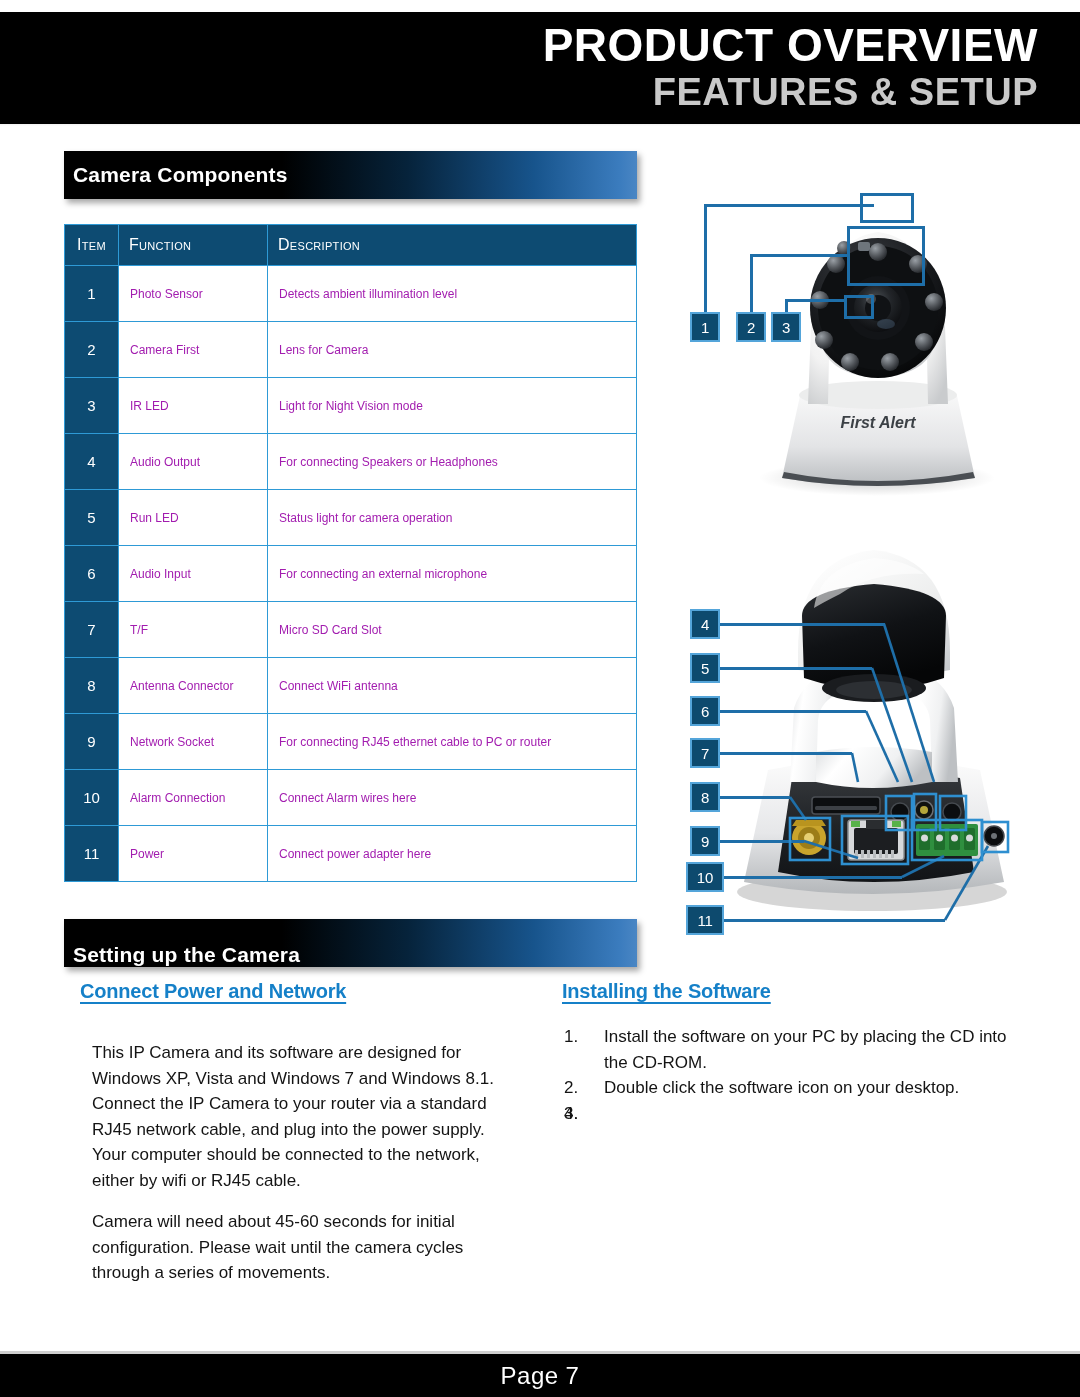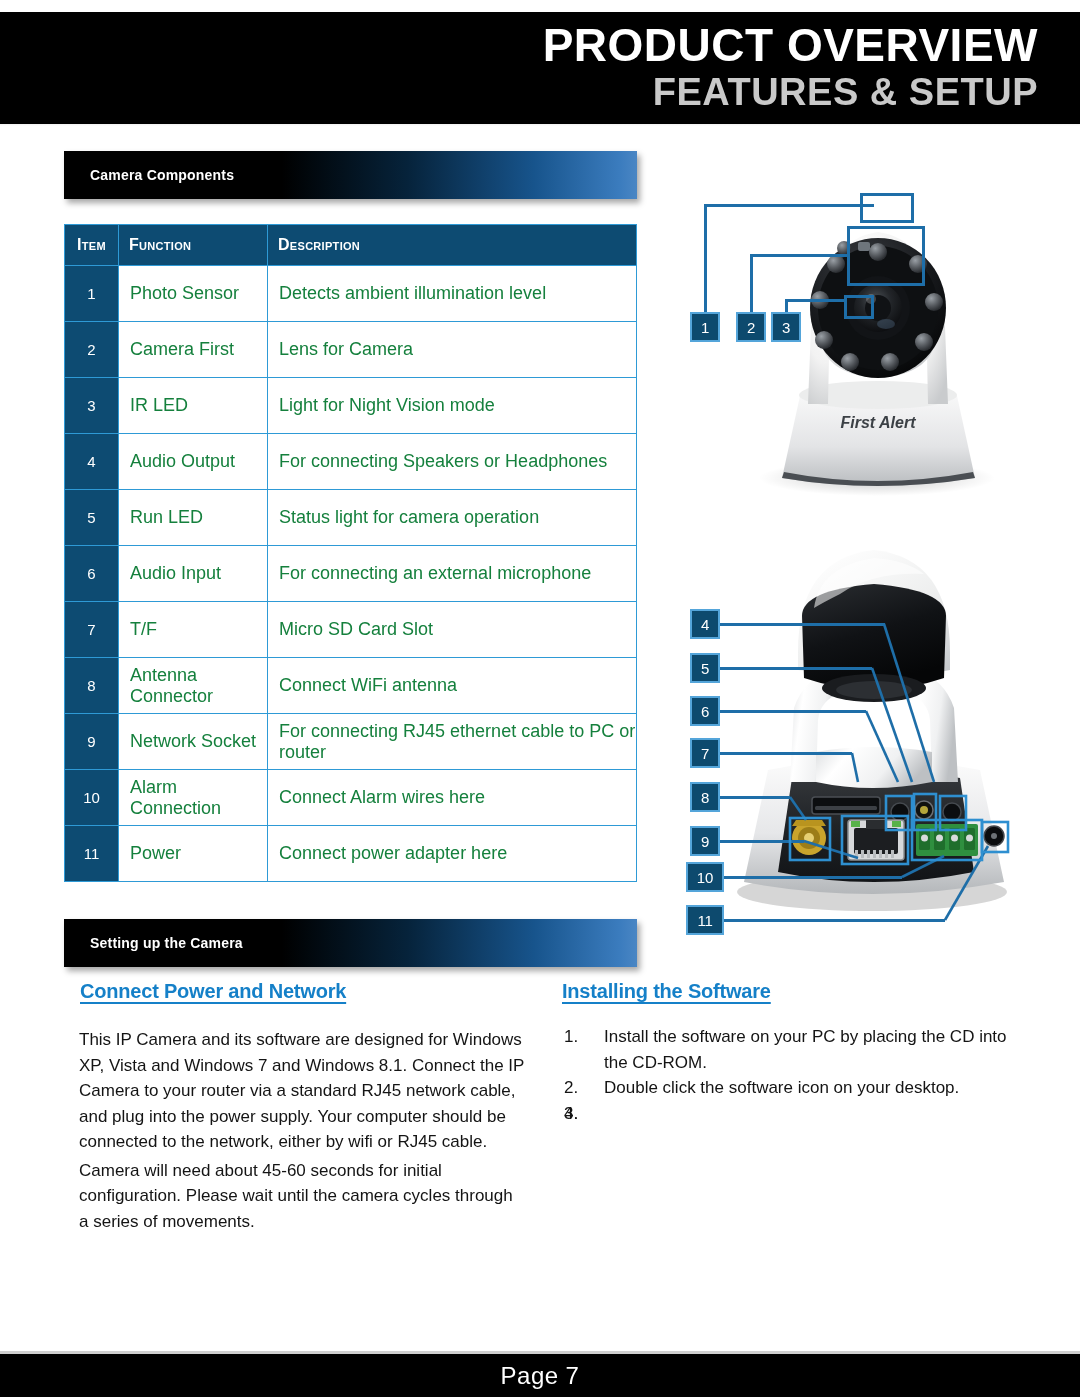--- a/index.html
+++ b/index.html
@@ -62,62 +62,62 @@
     height: 48px;
     background: linear-gradient(to right,
         #000000 0%, #000000 38%, #06233b 60%,
         #17548c 82%, #3b7cbe 97%, #4a86c4 100%);
     box-shadow: 3px 4px 6px rgba(0,0,0,0.35);
     display: flex;
     align-items: center;
   }
   .section-banner .banner-label {
     color: #ffffff;
-    font-size: 14px;
+    font-size: 21px;
     font-weight: bold;
-    padding-left: 26px;
+    padding-left: 9px;
     letter-spacing: 0.2px;
   }
   #banner-camera-components { left: 64px; top: 151px; }
-  #banner-setting-up       { left: 64px; top: 919px; }
+  #banner-setting-up       { left: 64px; top: 919px; align-items: flex-end; }
 
   
   .components-table {
     position: absolute;
     left: 64px;
     top: 224px;
     width: 572px;
     border-collapse: collapse;
     table-layout: fixed;
   }
   .components-table td, .components-table th {
     border: 1px solid #2e9ad6;
     vertical-align: middle;
   }
   .components-table thead th {
     background: #0d4b72;
     color: #ffffff;
     height: 41px;
     text-align: left;
-    font-weight: bold;
+    font-weight: normal;
     font-size: 16px;
     font-variant: small-caps;
     letter-spacing: 0.3px;
     padding-left: 10px;
   }
   .components-table thead th.col-item { text-align: center; padding-left: 0; }
   .col-item { width: 54px; }
   .col-function { width: 149px; }
   .col-description { width: 369px; }
 
   .components-table tbody td {
     height: 56px;
     background: #ffffff;
-    font-size: 18px;
-    color: #15803d;
+    font-size: 12px;
+    color: #a21caf;
     padding-left: 11px;
   }
   .components-table tbody td.cell-item {
     background: #0d4b72;
     color: #ffffff;
     text-align: center;
     padding-left: 0;
     font-size: 15px;
   }
 
@@ -164,21 +164,21 @@
   #heading-connect-power  { left: 80px;  top: 980px; }
   #heading-installing-sw  { left: 562px; top: 980px; }
 
   .body-col {
     position: absolute;
     font-size: 17px;
     line-height: 25.5px;
     color: #141414;
   }
   #col-connect-power { left: 76px; top: 1024px; width: 452px; }
-  #col-connect-power p { margin: 3px; }
+  #col-connect-power p { margin: 16px; }
 
   #col-installing-sw { left: 562px; top: 1024px; width: 470px; }
   .ol-steps { list-style: none; }
   .ol-steps li {
     position: relative;
     padding-left: 42px;
     margin-bottom: 0px;
   }
   .ol-steps li .step-num {
     position: absolute;

